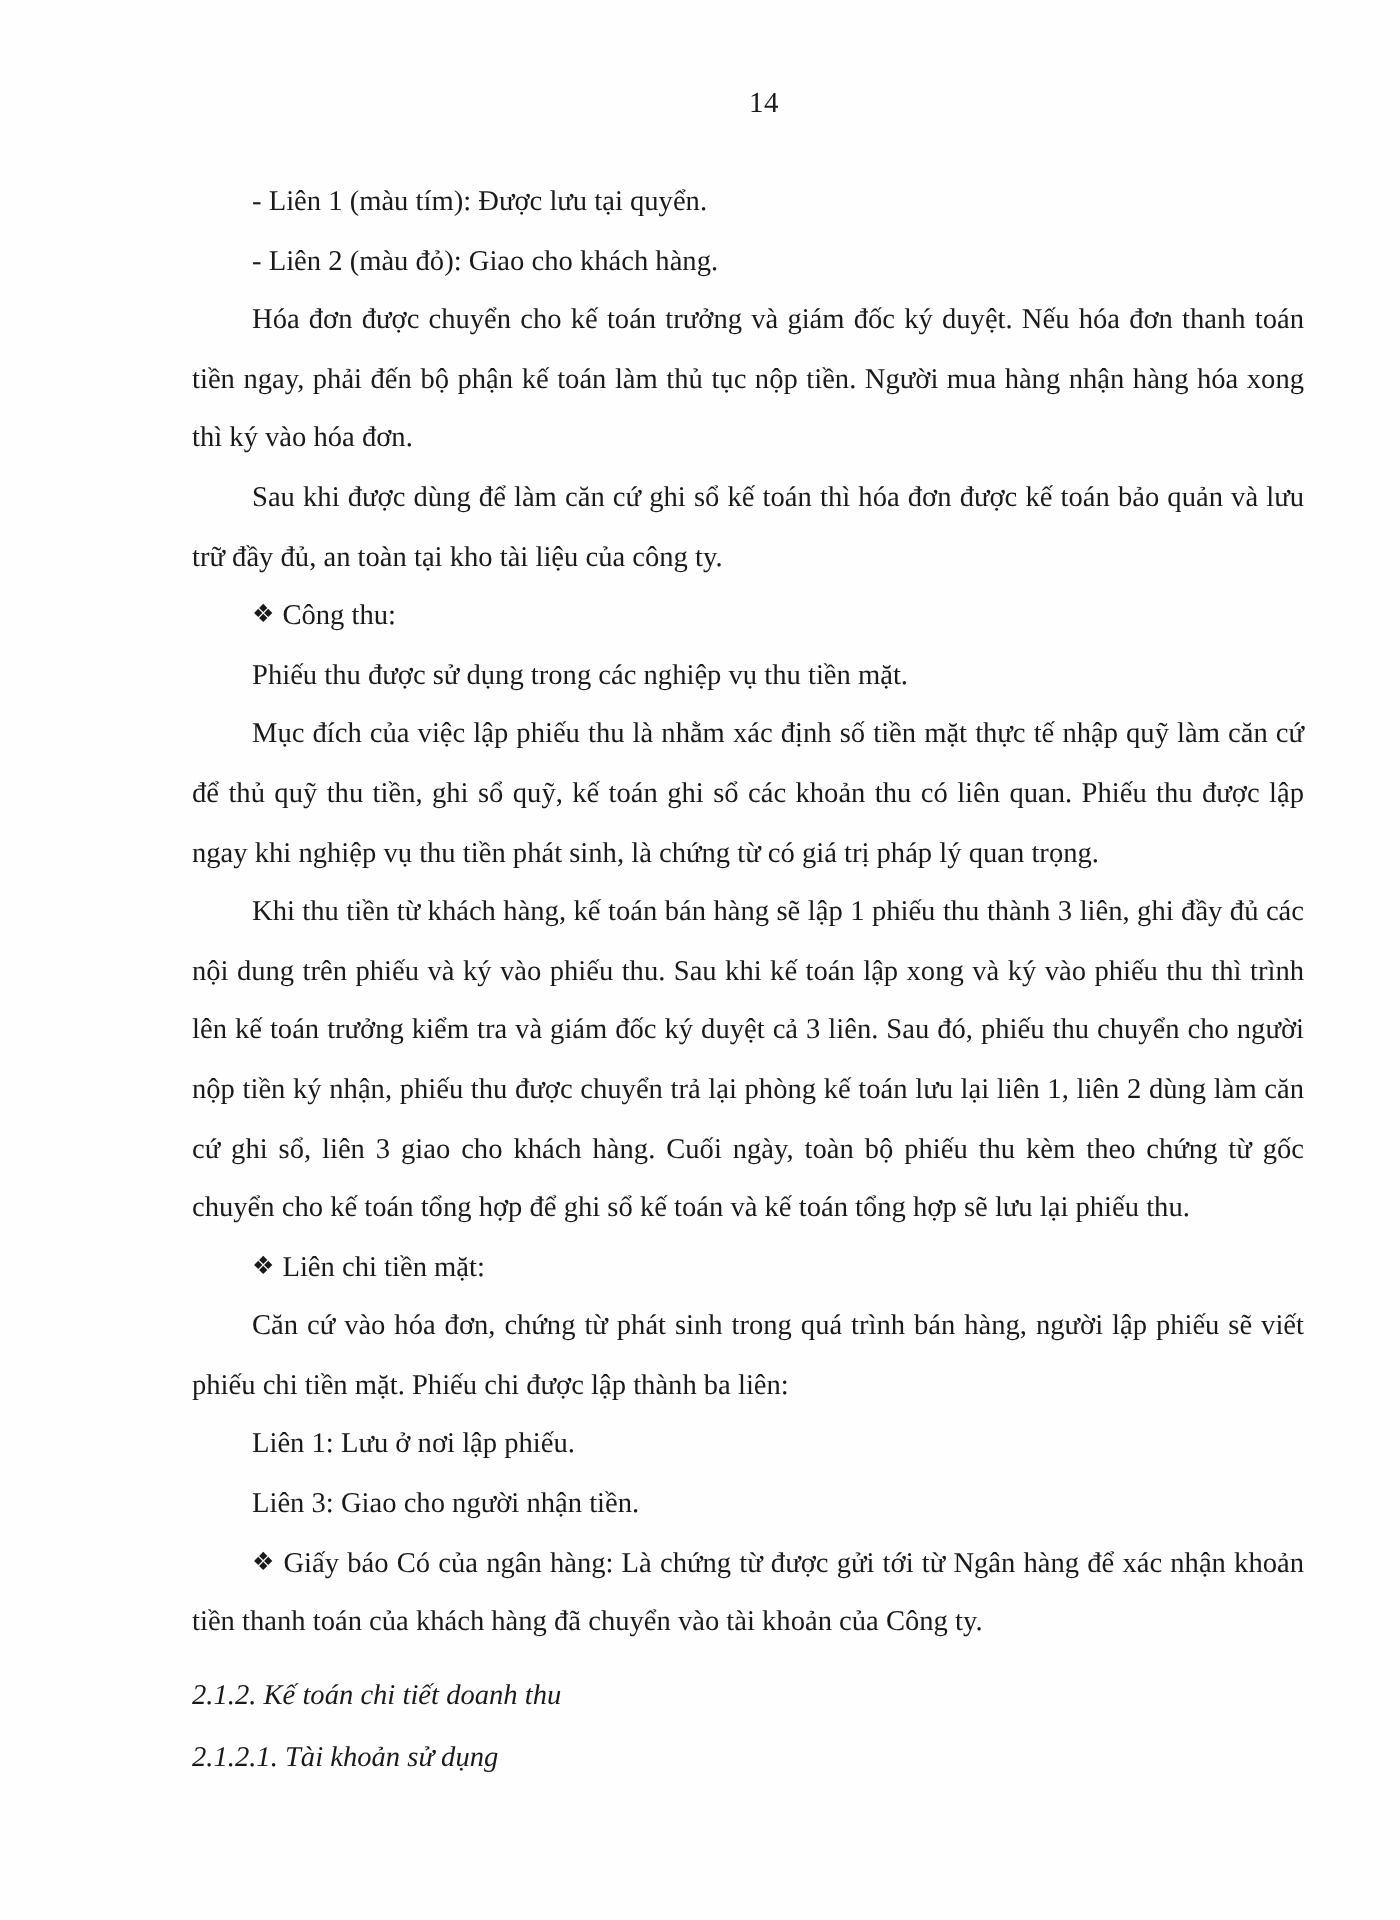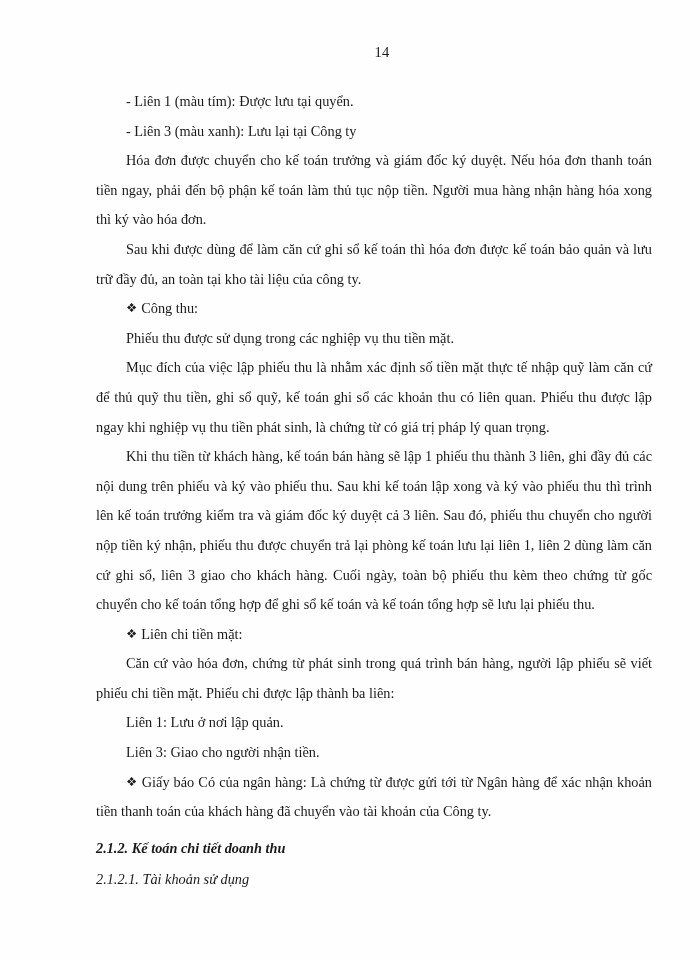--- a/index.html
+++ b/index.html
@@ -46,21 +46,21 @@
   .bullet-line {
     text-indent: 30px;
   }
   .bullet-glyph {
     font-family: "DejaVu Sans", sans-serif;
     font-size: 12.5px;
     padding-right: 4px;
     vertical-align: 1px;
   }
   .heading-bold {
-    font-weight: bold;
+    font-weight: normal;
     font-style: italic;
     font-size: 14.3px;
     margin-top: 5px;
   }
   .heading-italic {
     font-style: italic;
     font-size: 14.3px;
     margin-top: 2px;
   }
   .spacer-sm { height: 2px; }
@@ -68,35 +68,35 @@
 </head>
 <body>
 
 <div class="page">
 
   <div class="page-number">14</div>
 
   <div class="body-text">
 
     <p class="para dash-line">- Liên 1 (màu tím): Được lưu tại quyển.</p>
-    <p class="para dash-line">- Liên 3 (màu xanh): Lưu lại tại Công ty</p>
+    <p class="para dash-line">- Liên 2 (màu đỏ): Giao cho khách hàng.</p>
 
     <p class="para indent">Hóa đơn được chuyển cho kế toán trưởng và giám đốc ký duyệt. Nếu hóa đơn thanh toán tiền ngay, phải đến bộ phận kế toán làm thủ tục nộp tiền. Người mua hàng nhận hàng hóa xong thì ký vào hóa đơn.</p>
     <p class="para indent">Sau khi được dùng để làm căn cứ ghi sổ kế toán thì hóa đơn được kế toán bảo quản và lưu trữ đầy đủ, an toàn tại kho tài liệu của công ty.</p>
 
     <p class="para bullet-line"><span class="bullet-glyph">❖</span><span>Công thu:</span></p>
 
     <p class="para indent">Phiếu thu được sử dụng trong các nghiệp vụ thu tiền mặt.</p>
     <p class="para indent">Mục đích của việc lập phiếu thu là nhằm xác định số tiền mặt thực tế nhập quỹ làm căn cứ để thủ quỹ thu tiền, ghi sổ quỹ, kế toán ghi sổ các khoản thu có liên quan. Phiếu thu được lập ngay khi nghiệp vụ thu tiền phát sinh, là chứng từ có giá trị pháp lý quan trọng.</p>
     <p class="para indent">Khi thu tiền từ khách hàng, kế toán bán hàng sẽ lập 1 phiếu thu thành 3 liên, ghi đầy đủ các nội dung trên phiếu và ký vào phiếu thu. Sau khi kế toán lập xong và ký vào phiếu thu thì trình lên kế toán trưởng kiểm tra và giám đốc ký duyệt cả 3 liên. Sau đó, phiếu thu chuyển cho người nộp tiền ký nhận, phiếu thu được chuyển trả lại phòng kế toán lưu lại liên 1, liên 2 dùng làm căn cứ ghi sổ, liên 3 giao cho khách hàng. Cuối ngày, toàn bộ phiếu thu kèm theo chứng từ gốc chuyển cho kế toán tổng hợp để ghi sổ kế toán và kế toán tổng hợp sẽ lưu lại phiếu thu.</p>
 
     <p class="para bullet-line"><span class="bullet-glyph">❖</span><span>Liên chi tiền mặt:</span></p>
 
     <p class="para indent">Căn cứ vào hóa đơn, chứng từ phát sinh trong quá trình bán hàng, người lập phiếu sẽ viết phiếu chi tiền mặt. Phiếu chi được lập thành ba liên:</p>
-    <p class="para indent">Liên 1: Lưu ở nơi lập quản.</p>
+    <p class="para indent">Liên 1: Lưu ở nơi lập phiếu.</p>
     <p class="para indent">Liên 3: Giao cho người nhận tiền.</p>
 
     <p class="para bullet-line"><span class="bullet-glyph">❖</span><span>Giấy báo Có của ngân hàng: Là chứng từ được gửi tới từ Ngân hàng để xác nhận khoản tiền thanh toán của khách hàng đã chuyển vào tài khoản của Công ty.</span></p>
 
     <div class="spacer-sm"></div>
 
     <p class="para heading-bold">2.1.2. Kế toán chi tiết doanh thu</p>
     <p class="para heading-italic">2.1.2.1. Tài khoản sử dụng</p>
 
   </div>

